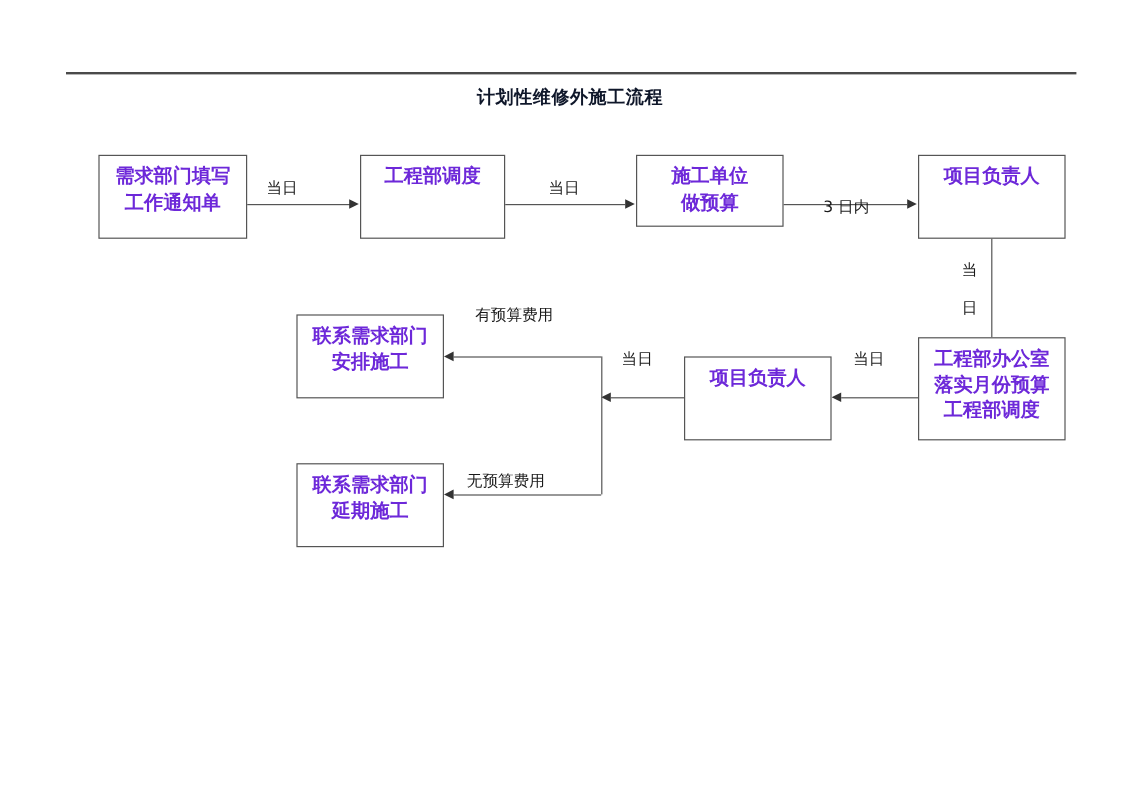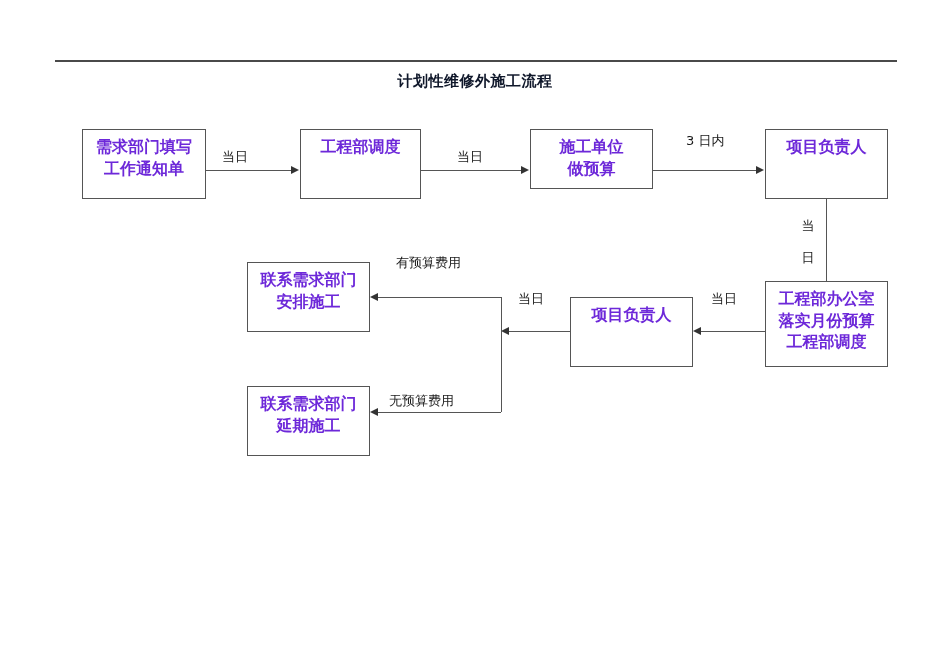--- a/index.html
+++ b/index.html
@@ -114,21 +114,21 @@
   <div class="arrow-r" style="left:521px; top:165.5px;"></div>
   <div class="label" style="left:457px; top:148px;">当日</div>
 
   <div class="box" style="left:530px; top:129px; width:123px; height:60px;">
     <span class="ln">施工单位</span>
     <span class="ln">做预算</span>
   </div>
 
   <div class="hline" style="left:653px; top:170px; width:103px;"></div>
   <div class="arrow-r" style="left:756px; top:165.5px;"></div>
-  <div class="label" style="left:686px; top:132px;">3 日内</div>
+  <div class="label" style="left:686px; top:164px;">3 日内</div>
 
   <div class="box" style="left:765px; top:129px; width:123px; height:70px;">
     <span class="ln">项目负责人</span>
   </div>
 
   <div class="vline" style="left:826px; top:199px; height:92px;"></div>
   <div class="arrow-d" style="left:821.5px; top:290px;"></div>
   <div class="label vert" style="left:800px; top:214px;">当</div>
   <div class="label vert" style="left:800px; top:246px;">日</div>
 

